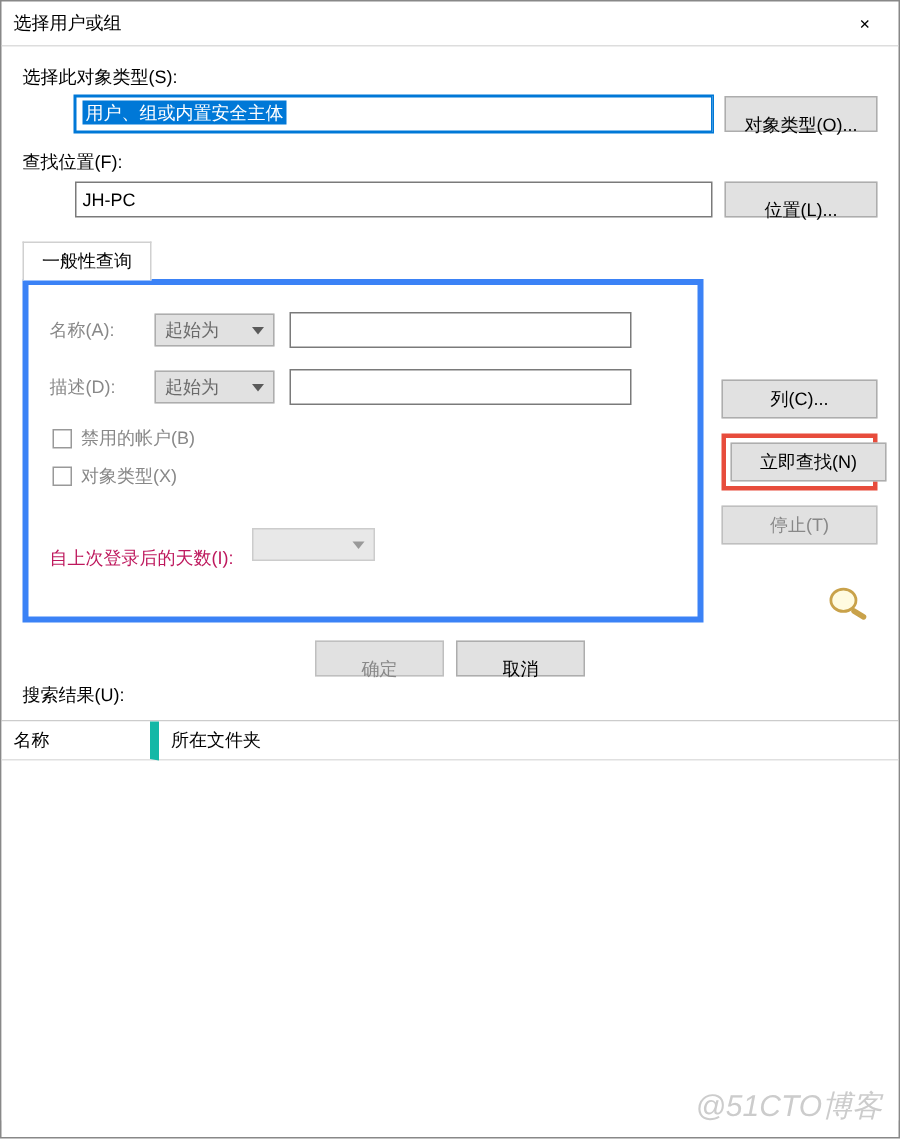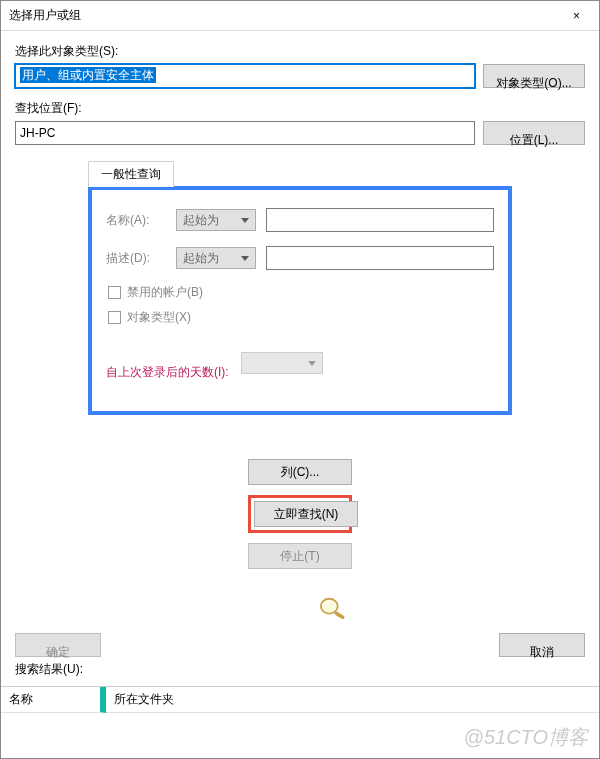--- a/index.html
+++ b/index.html
@@ -5,21 +5,21 @@
     * { box-sizing: border-box; margin: 0; padding: 0; font-family: "Microsoft YaHei", "Segoe UI", sans-serif; font-size: 12px; }
     body { background: #fff; width: 600px; height: 759px; border: 1px solid #888; overflow: hidden; }
     
     .titlebar { height: 30px; display: flex; align-items: center; padding-left: 8px; border-bottom: 1px solid #ddd; }
     .titlebar-title { flex: 1; }
     .close-btn { width: 45px; height: 29px; display: flex; align-items: center; justify-content: center; font-size: 14px; cursor: default; }
     
     .content { padding: 12px 14px 4px 14px; }
     
     .section-label { margin-bottom: 4px; }
-    .row { display: flex; gap: 8px; margin-bottom: 12px; }
+    .row { display: flex; gap: 8px; margin-bottom: 12px; margin-left: 35px; }
     .row .field { flex: 1; }
     
     .input-txt { width: 100%; height: 24px; border: 1px solid #7a7a7a; padding: 2px 4px; background: #fff; }
     .input-selected { border: 1px solid #0078d7; outline: 1px solid #0078d7; background: #fff; }
     .input-selected .sel { background: #0078d7; color: #fff; padding: 1px 2px; }
     
     .btn { height: 24px; min-width: 102px; border: 1px solid #adadad; background: #e1e1e1; padding: 10px 10px; cursor: default; }
     .btn:disabled { color: #888; background: #e1e1e1; border-color: #bfbfbf; }
     
     .tab-container { margin-top: 4px; }
@@ -43,26 +43,26 @@
     
     .days-row { display: flex; align-items: center; gap: 12px; margin-top: 18px; }
     .days-label { color: #be185d; margin-top: 20px; }
     
     .side-buttons { display: flex; flex-direction: column; gap: 10px; width: 104px; }
     .side-btn { height: 26px; width: 104px; border: 1px solid #adadad; background: #e1e1e1; }
     .side-btn:disabled { color: #888; border-color: #bfbfbf; }
     .highlight-box { border: 3px solid #e74c3c; padding: 3px; }
     .highlight-box .side-btn { margin: 0; }
     
-    .main-layout { display: flex; gap: 12px; align-items: center; flex-direction: column; }
+    .main-layout { display: flex; gap: 12px; align-items: flex-end; }
     .main-left { flex: 1; }
     
     .search-icon { width: 38px; height: 26px; margin-top: 16px; align-self: flex-end; }
     
-    .footer-btns { display: flex; justify-content: space-between; gap: 8px; margin-top: 12px; margin-bottom: 4px; }
+    .footer-btns { display: flex; justify-content: center; gap: 8px; margin-top: 12px; margin-bottom: 4px; }
     .footer-btns .btn { min-width: 86px; }
     
     .results-label { margin: 4px 0 4px 0; }
     .results-grid { border-top: 1px solid #ccc; }
     .results-header { display: flex; }
     .col-h { border-right: 6px solid #14b8a6; border-bottom: 1px solid #e0e0e0; padding: 4px 8px; background: #fff; }
     .col-h.c1 { width: 105px; }
     .col-h.c2 { flex: 1; border-right: none; }
     .results-body { height: 240px; background: #fff; }
     

